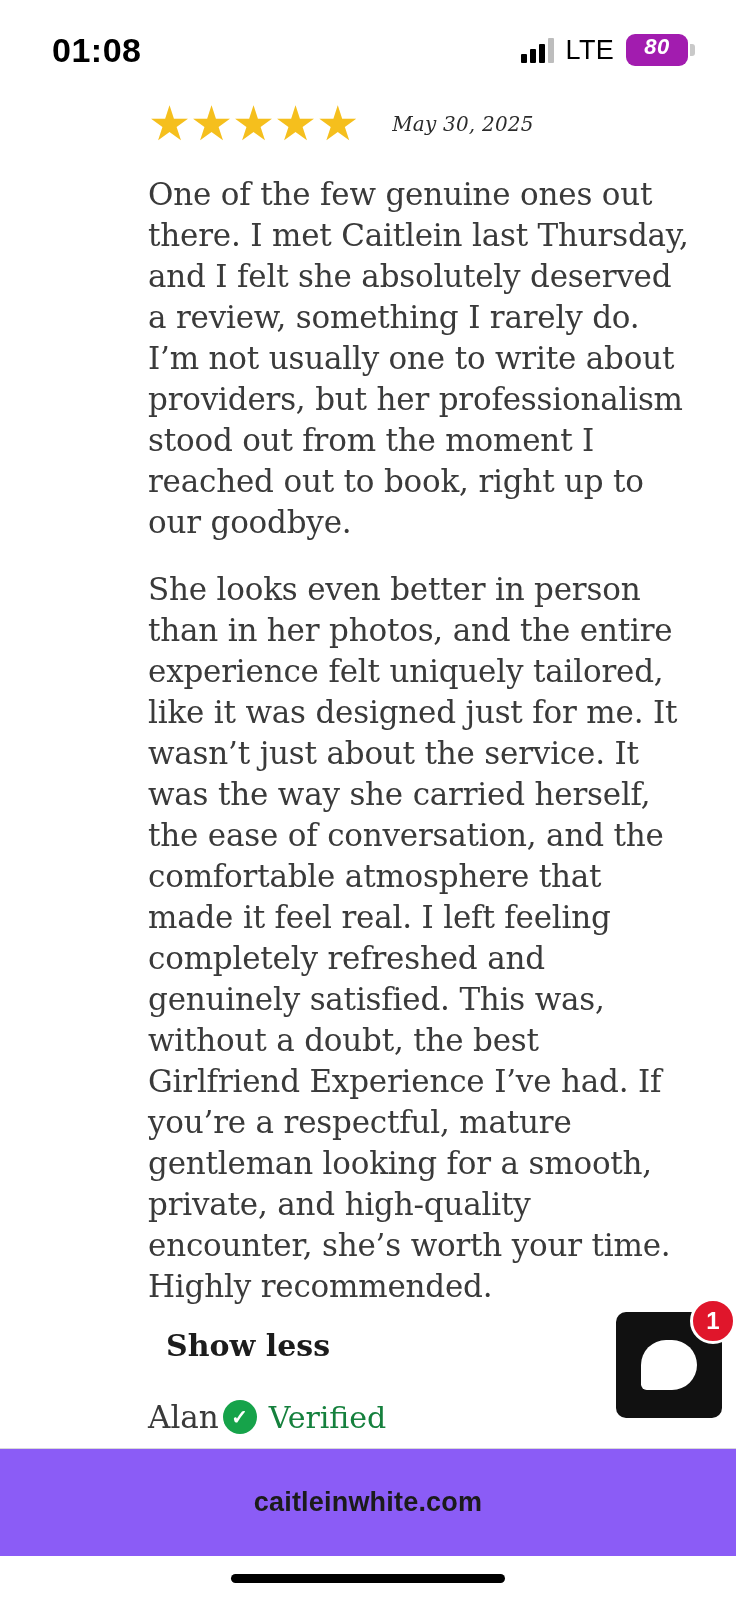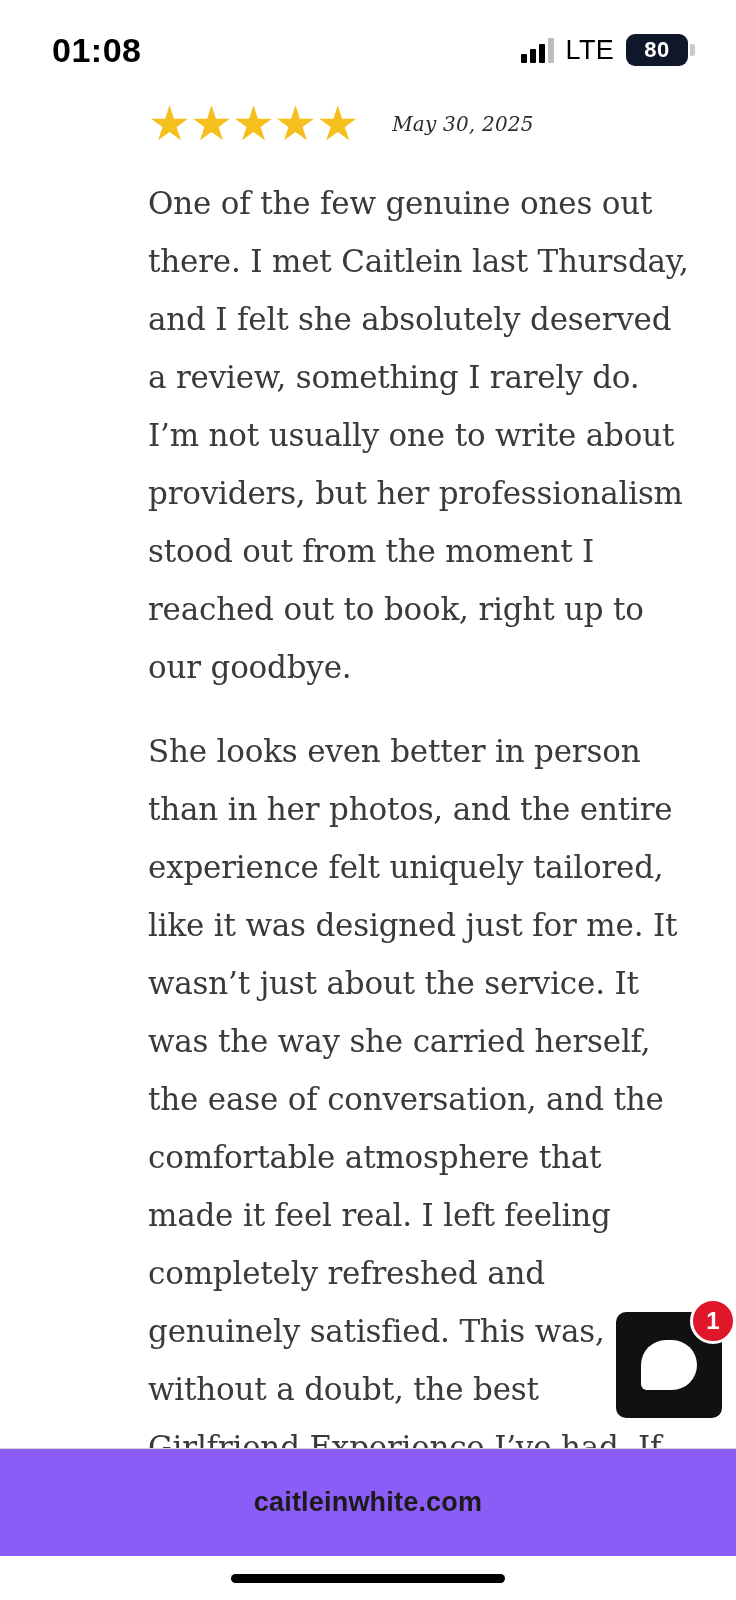--- a/index.html
+++ b/index.html
@@ -59,24 +59,25 @@
   .lte {
     font-size:27px;
     font-weight:500;
     color:#000;
     letter-spacing:0.3px;
   }
   .battery {
     position:relative;
     width:62px; height:32px;
     border-radius:9px;
-    background:#0f172a;
-    display:flex;
-    align-items:center;
-    justify-content:center;
+    background:#a21caf;
+    display:flex;
+    align-items:flex-start;
+    justify-content:center;
+    font-style:italic;
   }
   .battery .pct {
     color:#fff;
     font-size:22px;
     font-weight:700;
     letter-spacing:0.4px;
   }
   .battery::after {
     content:"";
     position:absolute;
@@ -114,21 +115,21 @@
   .review-date {
     font-family:"DejaVu Serif", serif;
     font-style:italic;
     font-size:20px;
     color:#2b2b2b;
     letter-spacing:0.2px;
   }
   .review-body p {
     font-family:"DejaVu Serif", serif;
     font-size:31px;
-    line-height:58px;
+    line-height:41px;
     color:#3a3a3a;
     letter-spacing:-0.2px;
   }
   .review-body p + p { margin-top:26px; }
 
   .show-less {
     margin-top:21px;
     padding-left:18px;
     font-family:"DejaVu Serif", serif;
     font-weight:700;

